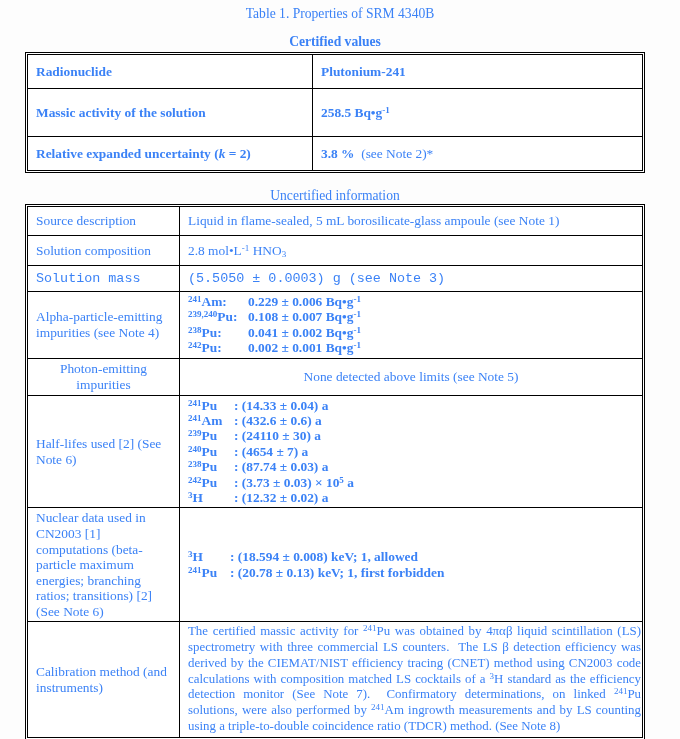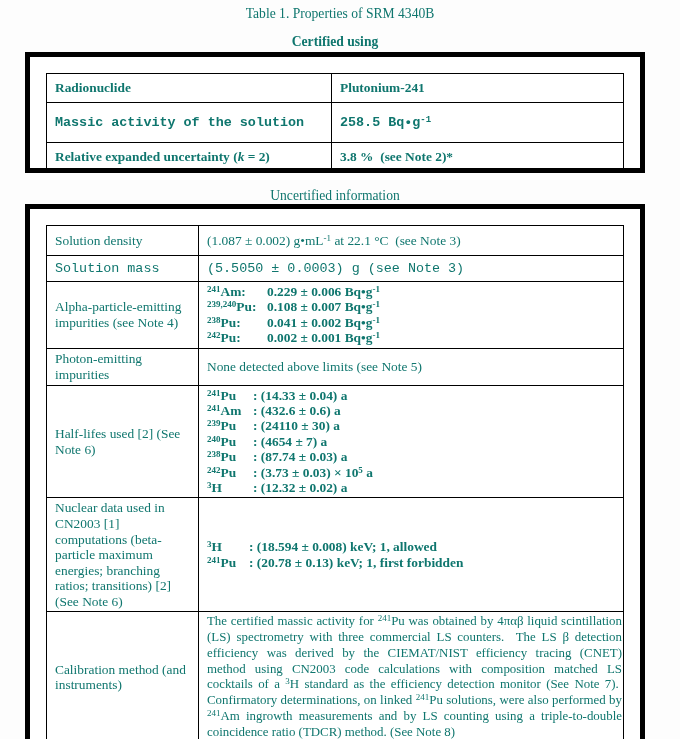--- a/index.html
+++ b/index.html
@@ -1,106 +1,110 @@
 <!DOCTYPE html>
 <html><head>
 <meta charset="utf-8">
 <style>
   html,body{margin:0;padding:0;background:#ffffff;}
   .page{
     position:relative;
     width:680px;height:739px;
     background:#fdfdfd;
-    color:#0f766e;
+    color:#3b82f6;
     font-family:"Liberation Serif","DejaVu Serif",serif;
     font-size:13.4px;
     line-height:1.16;
     overflow:hidden;
   }
   .doc-title{position:absolute;top:6px;left:0;width:680px;text-align:center;font-size:13.6px;}
   .sec-heading{position:absolute;left:25px;width:620px;text-align:center;font-size:13.6px;}
   #h-cert{top:34px;font-weight:bold;}
   #h-uncert{top:188px;}
   .tblwrap{
     position:absolute;left:25px;width:620px;
-    border:5px solid #000000;padding:16px;box-sizing:border-box;background:#fff;
+    border:1px solid #000000;padding:1px;box-sizing:border-box;background:#fff;
   }
   #t-cert{top:52px;height:121px;}
   #t-uncert{top:204px;}
   table{width:100%;border-collapse:collapse;table-layout:fixed;}
   #t-cert table{height:100%;}
   td{border:1px solid #000;vertical-align:middle;padding:2px 8px;overflow:hidden;}
   #t-cert td{font-weight:bold;}
   #t-cert .lbl{width:268px;}
   #t-uncert .lbl{width:135px;}
-  .rg{font-weight:bold;}
+  .rg{font-weight:normal;}
   sup{font-size:9px;line-height:0;vertical-align:4px;}
   sub{font-size:9px;line-height:0;vertical-align:-2px;}
   .pairs{display:grid;grid-template-columns:60px 1fr;line-height:15.4px;font-weight:bold;}
   .pairs.hl{grid-template-columns:46px 1fr;}
   .pairs.nd{grid-template-columns:42px 1fr;}
   .just{text-align:justify;line-height:15.8px;font-size:12.9px;padding-right:1px;}
 </style>
 </head>
 <body>
 
 <div class="page">
 
   <div class="doc-title">Table 1. Properties of SRM 4340B</div>
 
-  <div class="sec-heading" id="h-cert">Certified using</div>
+  <div class="sec-heading" id="h-cert">Certified values</div>
 
   <div class="tblwrap" id="t-cert">
     <table>
       <tbody>
           <tr style="height:29px;">
         <td class="lbl">Radionuclide</td>
         <td class="val">Plutonium-241</td>
       </tr>
-      <tr style="height:40px;font-family:Liberation Mono, monospace;">
+      <tr style="height:40px;">
         <td class="lbl">Massic activity of the solution</td>
         <td class="val">258.5 Bq•g<sup>-1</sup></td>
       </tr>
       <tr style="height:29px;">
         <td class="lbl">Relative expanded uncertainty (<i>k</i> = 2)</td>
         <td class="val">3.8 %&nbsp; <span class="rg">(see Note 2)*</span></td>
       </tr>
     </tbody>
       </table>
   </div>
 
   <div class="sec-heading" id="h-uncert">Uncertified information</div>
 
   <div class="tblwrap" id="t-uncert">
     <table>
       <tbody>
+          <tr style="height:29px;">
+        <td class="lbl">Source description</td>
+        <td class="val">Liquid in flame-sealed, 5 mL borosilicate-glass ampoule (see Note 1)</td>
+      </tr>
       <tr style="height:30px;">
-        <td class="lbl">Solution density</td>
-        <td class="val">(1.087 ± 0.002) g•mL<sup>-1</sup> at 22.1 °C&nbsp; (see Note 3)</td>
+        <td class="lbl">Solution composition</td>
+        <td class="val">2.8 mol•L<sup>-1</sup> HNO<sub>3</sub></td>
       </tr>
       <tr style="height:26px;font-family:Liberation Mono, monospace;">
         <td class="lbl">Solution mass</td>
         <td class="val">(5.5050 ± 0.0003) g (see Note 3)</td>
       </tr>
       <tr style="height:63px;">
         <td class="lbl">Alpha-particle-emitting impurities (see Note 4)</td>
         <td class="val">
           <div class="pairs al">
             <span><sup>241</sup>Am:</span>
                 <span>0.229 ± 0.006 Bq•g<sup>-1</sup></span>
             <span><sup>239,240</sup>Pu:</span>
                 <span>0.108 ± 0.007 Bq•g<sup>-1</sup></span>
             <span><sup>238</sup>Pu:</span>
                 <span>0.041 ± 0.002 Bq•g<sup>-1</sup></span>
             <span><sup>242</sup>Pu:</span>
                 <span>0.002 ± 0.001 Bq•g<sup>-1</sup></span>
           </div>
         </td>
       </tr>
-      <tr style="height:37px;">
+      <tr style="height:37px;text-align:center;">
         <td class="lbl">Photon-emitting impurities</td>
         <td class="val">None detected above limits (see Note 5)</td>
       </tr>
       <tr style="height:106px;">
         <td class="lbl">Half-lifes used [2] (See Note 6)</td>
         <td class="val">
           <div class="pairs hl">
             <span><sup>241</sup>Pu</span>
                 <span>: (14.33 ± 0.04) a</span>
             <span><sup>241</sup>Am</span>

